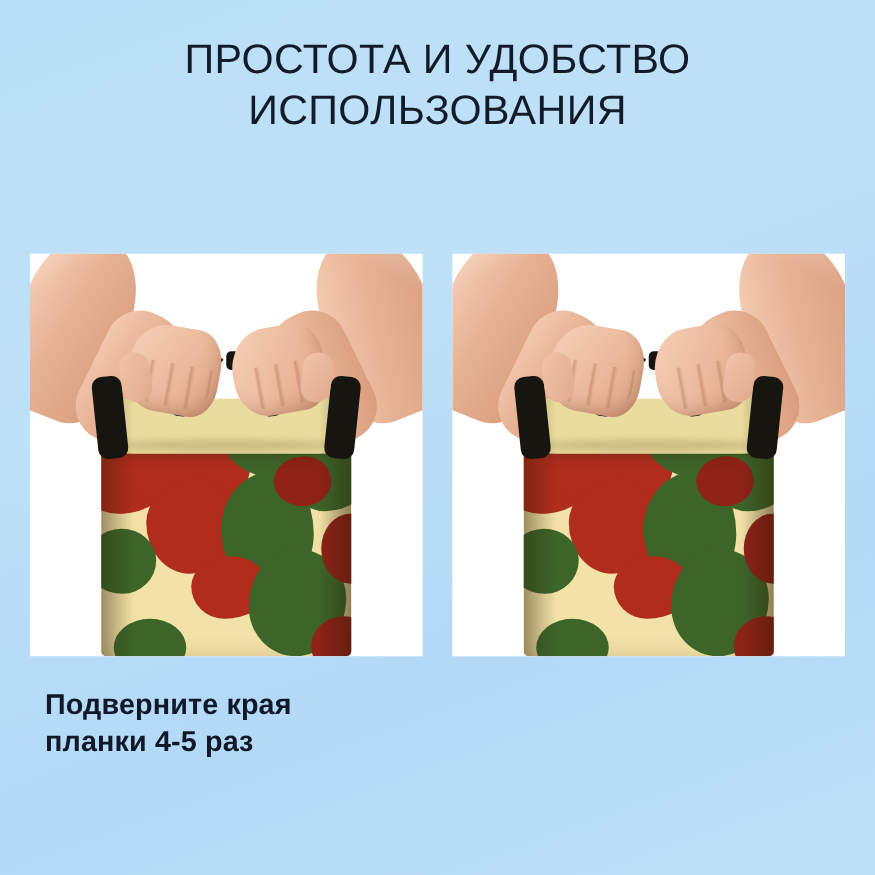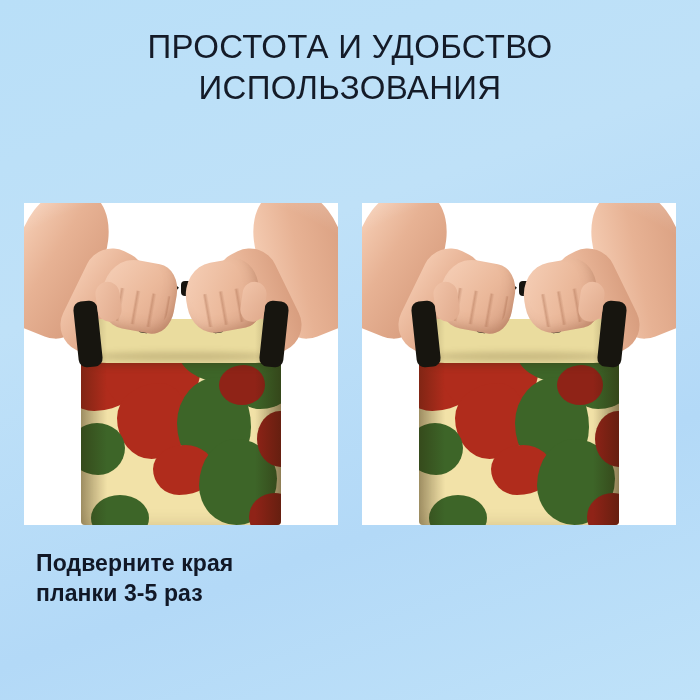--- a/index.html
+++ b/index.html
@@ -363,16 +363,16 @@
         </div>
 
         <div class="scene-vignette"></div>
       </div>
     </div>
 
   </div>
 
   <div class="captions">
     <div class="caption">Подверните края
-планки 3-5 раз</div>
+планки 4-5 раз</div>
   </div>
 
 </div>
 
 </body></html>

